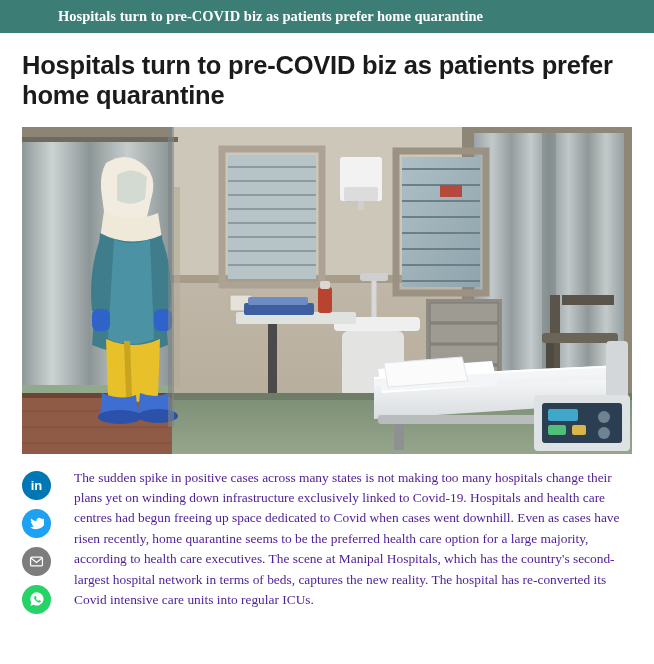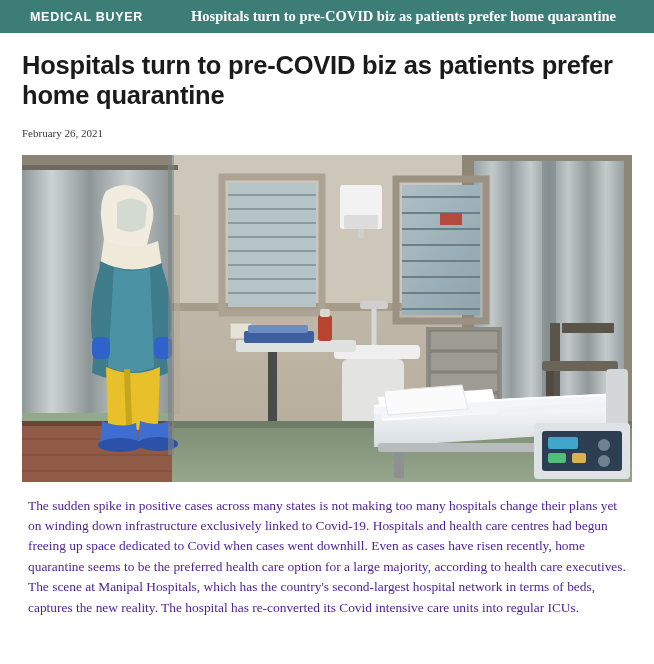--- a/index.html
+++ b/index.html
@@ -113,27 +113,25 @@
     margin: 0;
     text-align: left;
   }
 </style>
 </head>
 <body>
 
 <div class="page">
 
   <div class="topbar">
-    <div class="brand">MEDICAL BUYER</div>
     <div class="topbar-headline">Hospitals turn to pre-COVID biz as patients prefer home quarantine</div>
   </div>
 
   <div class="article">
     <h1 class="headline">Hospitals turn to pre-COVID biz as patients prefer home quarantine</h1>
-    <div class="date">February 26, 2021</div>
 
     <div class="hero">
       <svg width="610" height="327" viewBox="0 0 610 327" xmlns="http://www.w3.org/2000/svg" aria-hidden="true">
         <defs>
           <linearGradient id="wallG" x1="0" y1="0" x2="0" y2="1">
             <stop offset="0" stop-color="#c9c2b4"></stop>
             <stop offset="1" stop-color="#b4aa99"></stop>
           </linearGradient>
           <linearGradient id="curtainG" x1="0" y1="0" x2="1" y2="0">
             <stop offset="0" stop-color="#9aa3a6"></stop>
@@ -308,19 +306,51 @@
           <ellipse cx="136" cy="289" rx="20" ry="7" fill="#2b51a8"></ellipse>
         </g>
 
         <rect x="146" y="0" width="6" height="300" fill="#7d8687" opacity="0.6"></rect>
         <rect x="152" y="60" width="6" height="200" fill="#b2a996" opacity="0.6"></rect>
       </svg>
     </div>
   </div>
 
   <div class="body-area">
+    <div class="share-col">
+
+      <div class="share-btn share-linkedin">
+        <span>in</span>
+      </div>
+
+      <div class="share-btn share-twitter">
+        <span>
+          <svg width="15" height="15" viewBox="0 0 24 24" fill="#ffffff" aria-hidden="true">
+            <path d="M23 4.9c-.8.4-1.7.7-2.6.8a4.2 4.2 0 0 0 1.8-2.3c-.9.5-1.8.9-2.9 1.1A4.1 4.1 0 0 0 12 7.3c0 .3 0 .6.1.9A11.7 11.7 0 0 1 3.6 3.9a4.1 4.1 0 0 0 1.3 5.5c-.7 0-1.4-.2-2-.5 0 2 1.4 3.7 3.3 4.1-.6.2-1.3.2-1.9.1a4.1 4.1 0 0 0 3.8 2.9A11.6 11.6 0 0 1 2 18.4a16.4 16.4 0 0 0 8.9 2.6c10.7 0 16.6-9 16.2-17 .8-.6 1.5-1.3 2-2.1z"></path>
+          </svg>
+        </span>
+      </div>
+
+      <div class="share-btn share-email">
+        <span>
+          <svg width="15" height="15" viewBox="0 0 24 24" fill="none" stroke="#ffffff" stroke-width="2" aria-hidden="true">
+            <rect x="2.5" y="5" width="19" height="14" rx="2"></rect>
+            <path d="M3 6.5l9 7 9-7"></path>
+          </svg>
+        </span>
+      </div>
+
+      <div class="share-btn share-whatsapp">
+        <span>
+          <svg width="16" height="16" viewBox="0 0 24 24" fill="#ffffff" aria-hidden="true">
+            <path d="M12 2a9.9 9.9 0 0 0-8.5 15L2 22l5.2-1.4A9.9 9.9 0 1 0 12 2zm5.6 14c-.2.6-1.3 1.2-1.8 1.3-.5.1-1.1.1-1.8-.1-1.6-.5-3.4-1.7-4.8-3.6-1-1.3-1.6-2.8-1.5-3.8 0-.6.4-1.5.9-1.9.2-.2.5-.3.7-.3h.5c.2 0 .4 0 .6.5l.8 1.9c.1.2 0 .4-.1.6l-.4.5c-.1.2-.2.3-.1.5.3.6.9 1.5 1.7 2.1.8.6 1.4.8 1.7.9.2.1.4 0 .5-.1l.6-.7c.2-.2.4-.2.6-.1l1.8.9c.3.2.4.3.4.5 0 .2 0 .6-.2 1.1z"></path>
+          </svg>
+        </span>
+      </div>
+
+    </div>
 
     <div class="body-col">
       <p class="body-text">The sudden spike in positive cases across many states is not making too many hospitals change their plans yet on winding down infrastructure exclusively linked to Covid-19. Hospitals and health care centres had begun freeing up space dedicated to Covid when cases went downhill. Even as cases have risen recently, home quarantine seems to be the preferred health care option for a large majority, according to health care executives. The scene at Manipal Hospitals, which has the country's second-largest hospital network in terms of beds, captures the new reality. The hospital has re-converted its Covid intensive care units into regular ICUs.</p>
     </div>
   </div>
 
 </div>
 
 </body></html>

